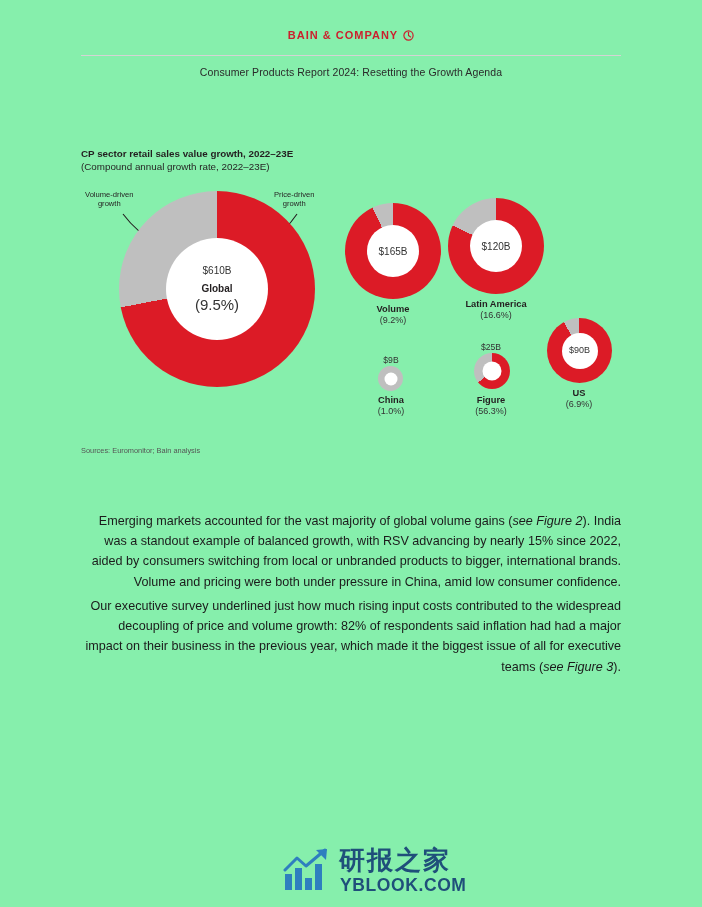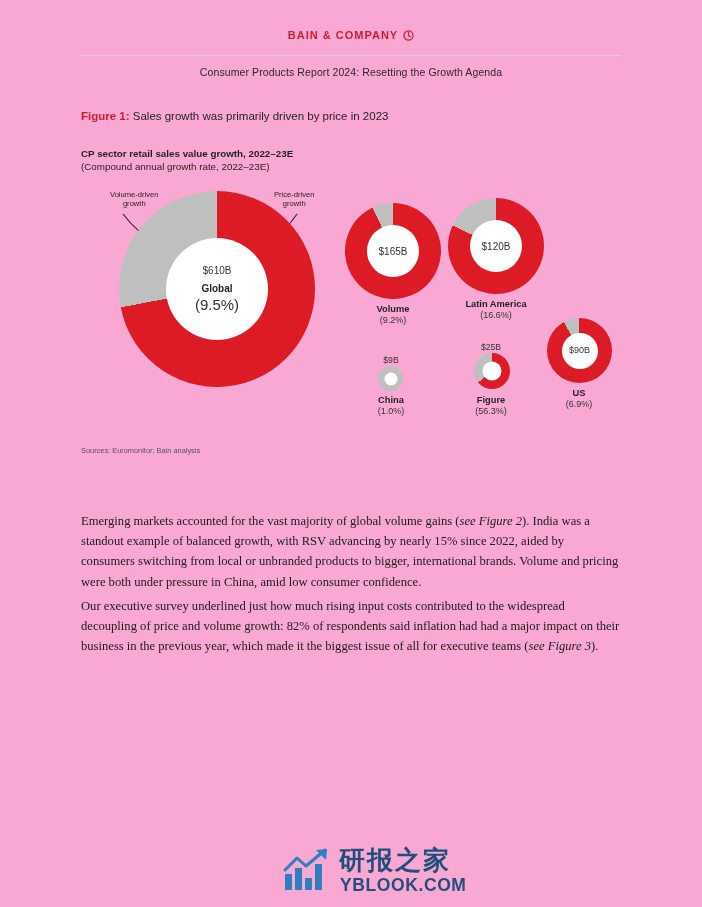--- a/index.html
+++ b/index.html
@@ -4,21 +4,21 @@
 <style>
   html, body {
     margin: 0;
     padding: 0;
     background: #8a8a8a;
   }
   .page {
     position: relative;
     width: 702px;
     height: 907px;
-    background: #f9a8d4;
+    background: #86efac;
     margin: 0 auto;
     overflow: hidden;
     font-family: "Liberation Sans", sans-serif;
     color: #231f20;
   }
 
   
   .brand {
     position: absolute;
     top: 29px;
@@ -98,21 +98,21 @@
   }
 
   .annot {
     position: absolute;
     font-size: 7.6px;
     color: #231f20;
     text-align: center;
     line-height: 1.22;
     white-space: nowrap;
   }
-  .annot-volume { top: 42px; left: 4px; margin-left: 25px; }
+  .annot-volume { top: 42px; left: 4px; }
   .annot-price  { top: 42px; left: 193px; }
 
   .arrow-svg { position: absolute; overflow: visible; }
 
   
   .donut {
     position: absolute;
     border-radius: 50%;
   }
   .donut .hole {
@@ -159,25 +159,25 @@
     font-size: 7.4px;
     color: #555;
     white-space: nowrap;
   }
 
   
   .body-text {
     position: absolute;
     left: 81px;
     width: 540px;
-    font-family: Liberation Serif, serif;
+    font-family: Liberation Sans, sans-serif;
     font-size: 12.6px;
     line-height: 1.62;
     color: #1b1b1b;
-    text-align: left;
+    text-align: right;
   }
   .para-1 { top: 498px; }
   .para-2 { top: 583px; }
   .body-text i { font-style: italic; }
 
   
   .watermark {
     position: absolute;
     left: 283px;
     top: 845px;
@@ -215,24 +215,20 @@
           <circle cx="5.5" cy="5.5" r="4.6" fill="none" stroke="#cc1f2d" stroke-width="1.2"></circle>
           <path d="M5.5 5.5 L5.5 2.2" stroke="#cc1f2d" stroke-width="1.1" stroke-linecap="round"></path>
           <path d="M5.5 5.5 L7.6 7.0" stroke="#cc1f2d" stroke-width="1.1" stroke-linecap="round"></path>
         </svg></span>
   </div>
 
   <div class="header-rule"></div>
 
   <div class="report-title">Consumer Products Report 2024: Resetting the Growth Agenda</div>
 
-  <div class="fig-caption">
-    <span class="fig-num">Figure 1:</span>
-    <span>Sales growth was primarily driven by price in 2023</span>
-  </div>
 
   <div class="chart-area">
 
     <div class="chart-title">CP sector retail sales value growth, 2022–23E</div>
     <div class="chart-subtitle">(Compound annual growth rate, 2022–23E)</div>
 
     <div class="annot annot-volume">
       <span>Volume-driven</span><br>
       <span>growth</span>
     </div>

